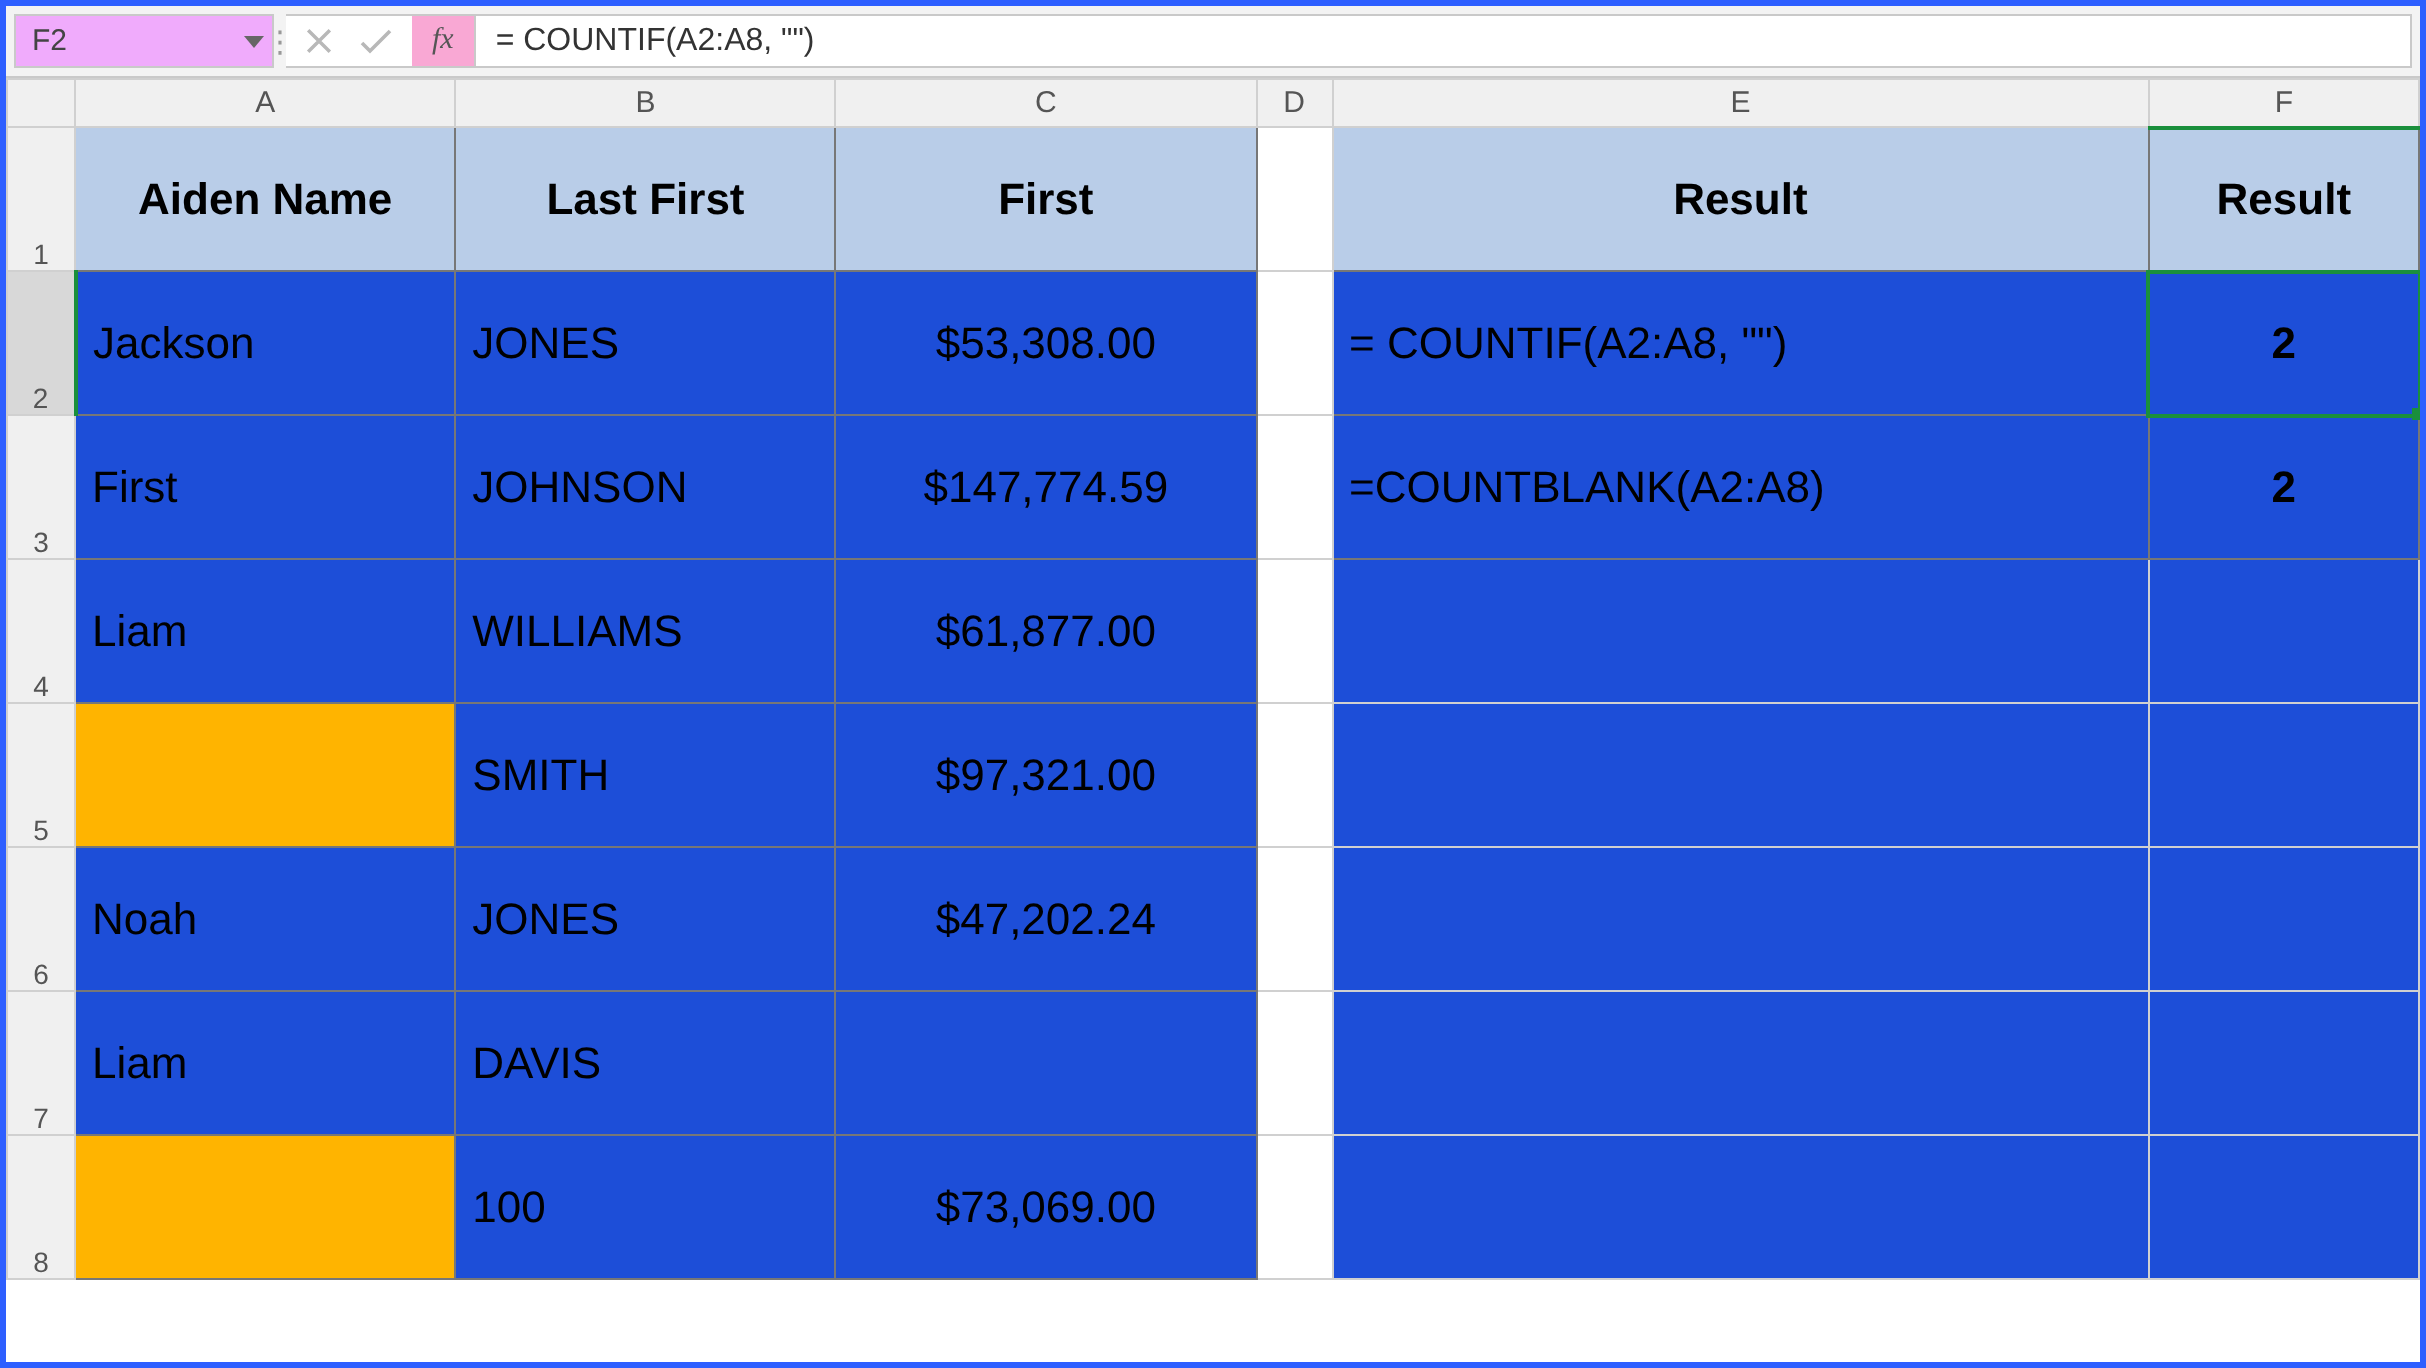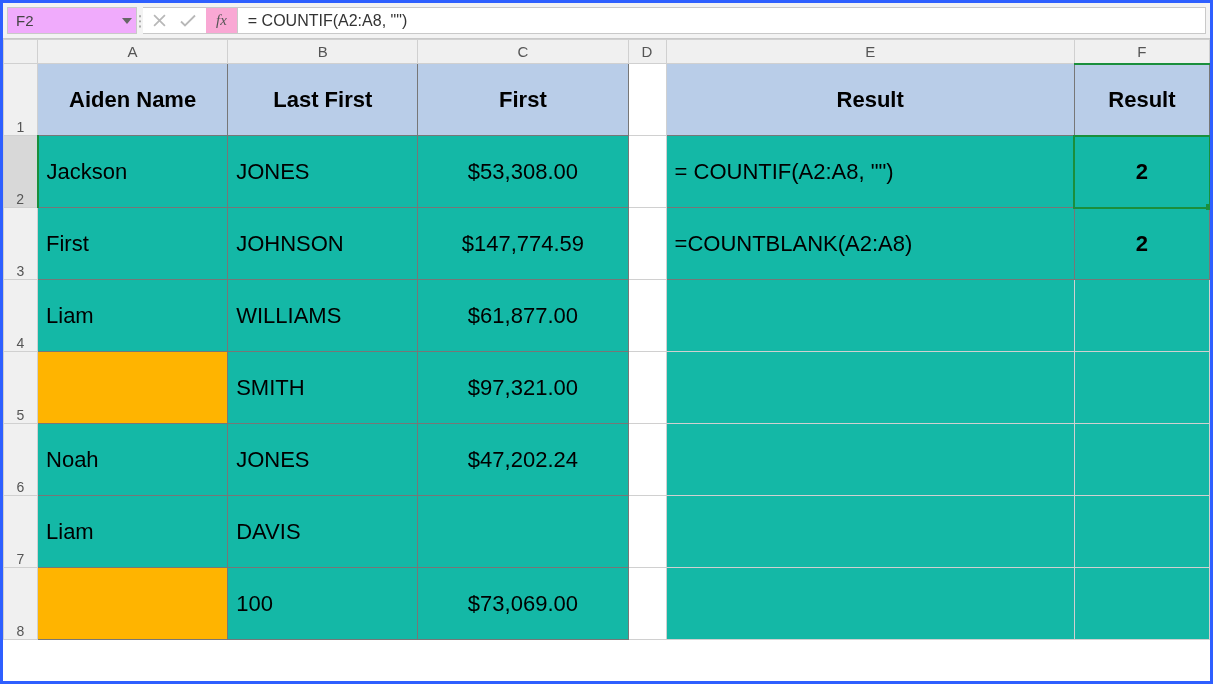--- a/index.html
+++ b/index.html
@@ -127,21 +127,21 @@
     vertical-align: bottom;
     padding-bottom: 4px;
   }
   th.rowhdr-sel {
     background:#d8d8d8;
     border-right: 2px solid #1a8f3c !important;
   }
   
   td.cell {
     height: 72px;
-    background:#14b8a6;
+    background:#1d4ed8;
   }
   
   td.hcell {
     background:#b9cde8;
     font-weight: bold;
     font-size: 22px;
     text-align: center;
     color:#000;
     border: 1px solid #777 !important;
   }

